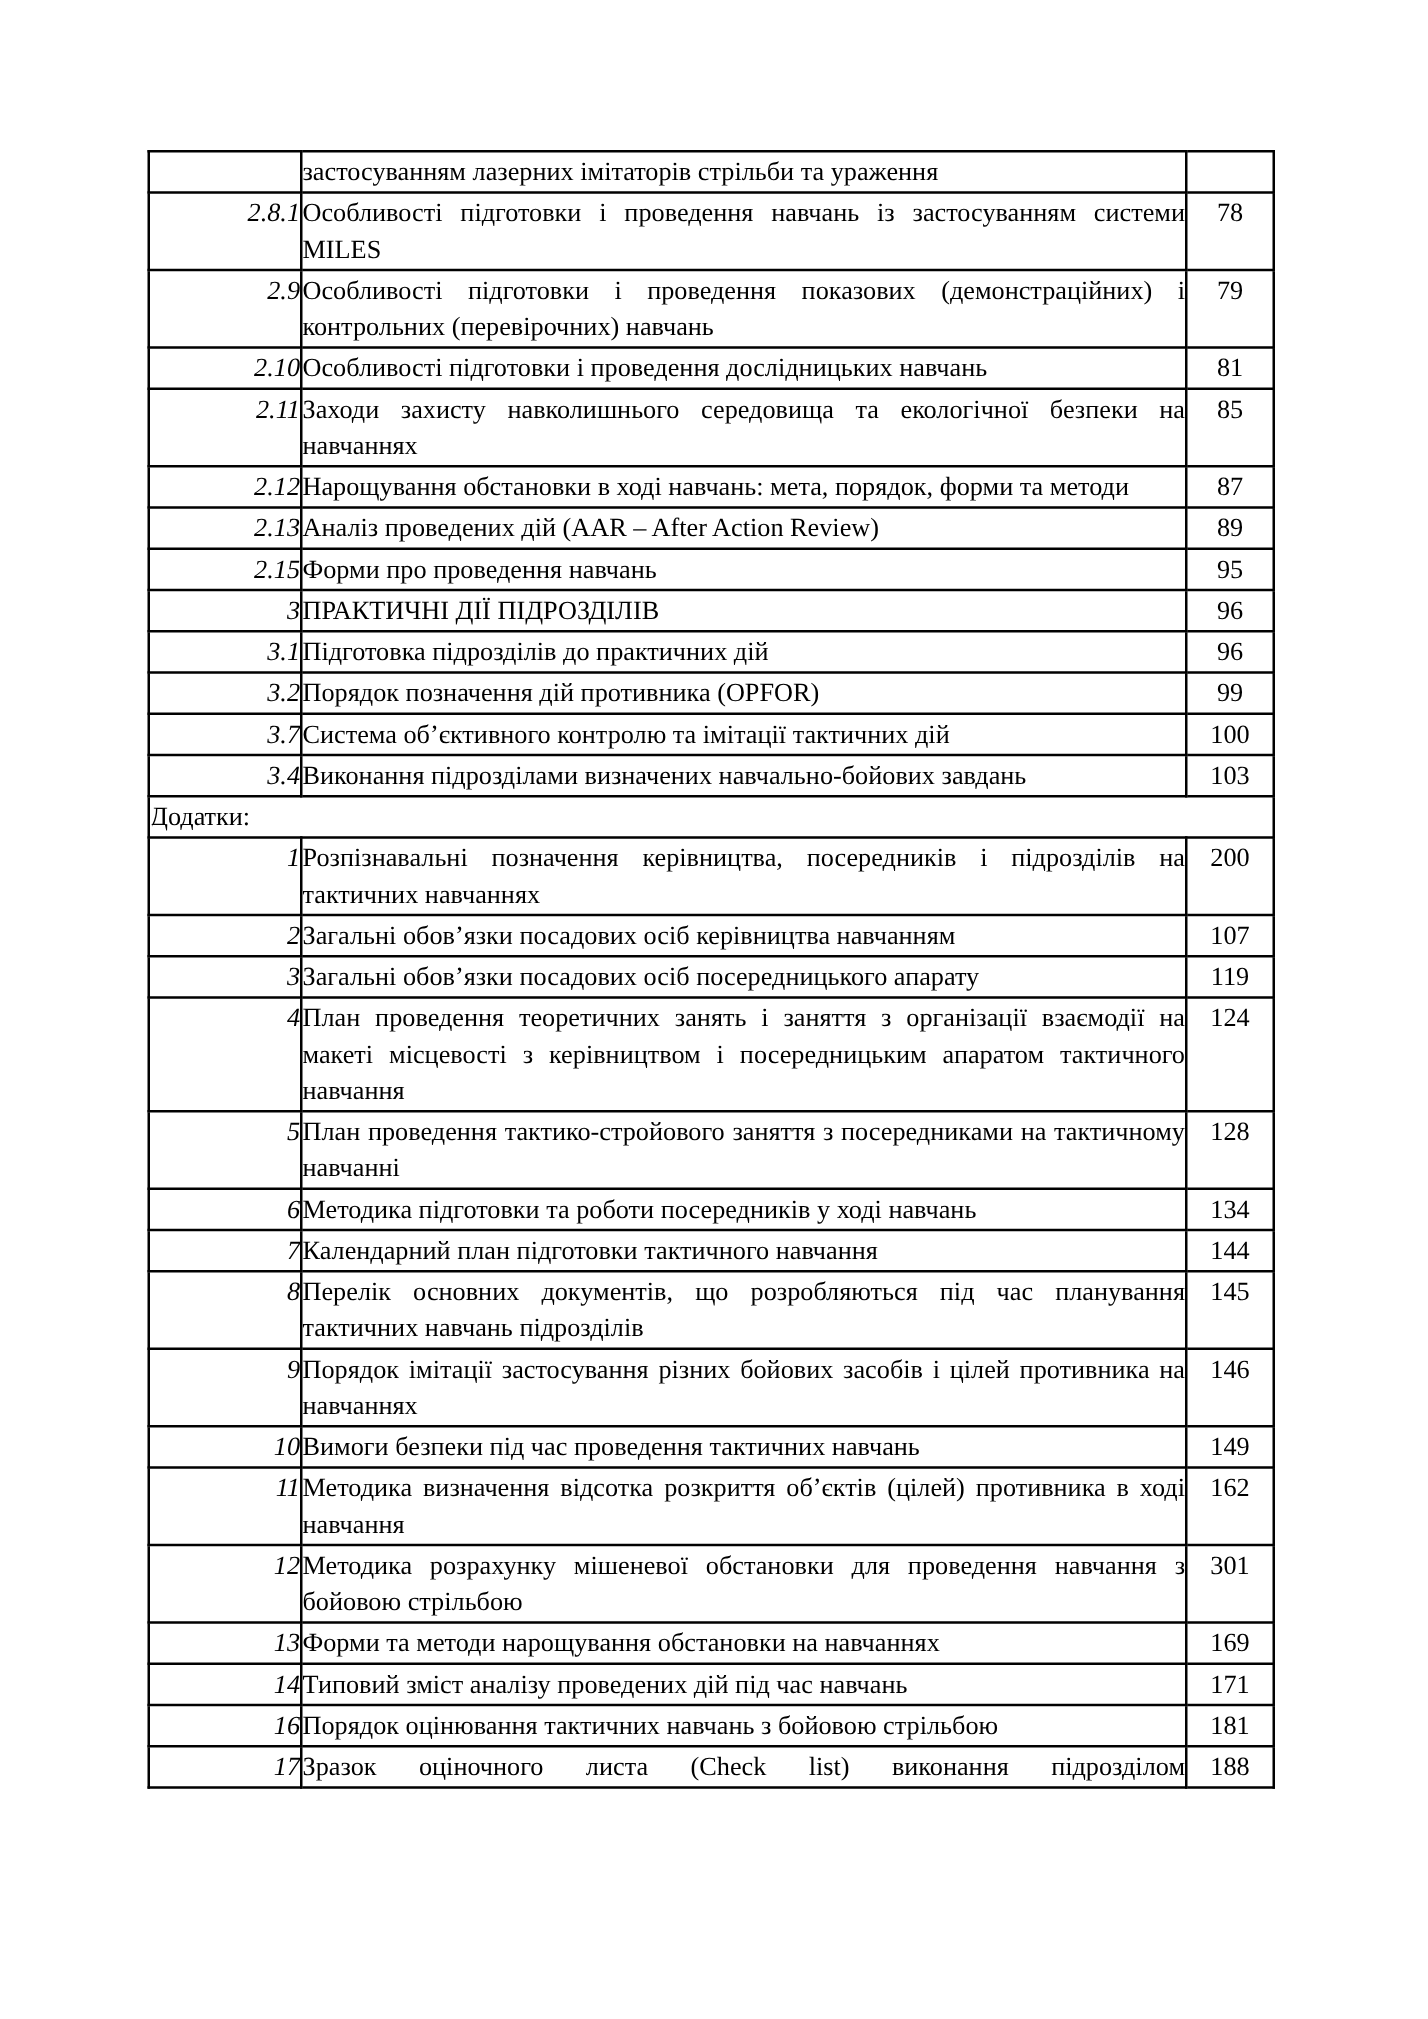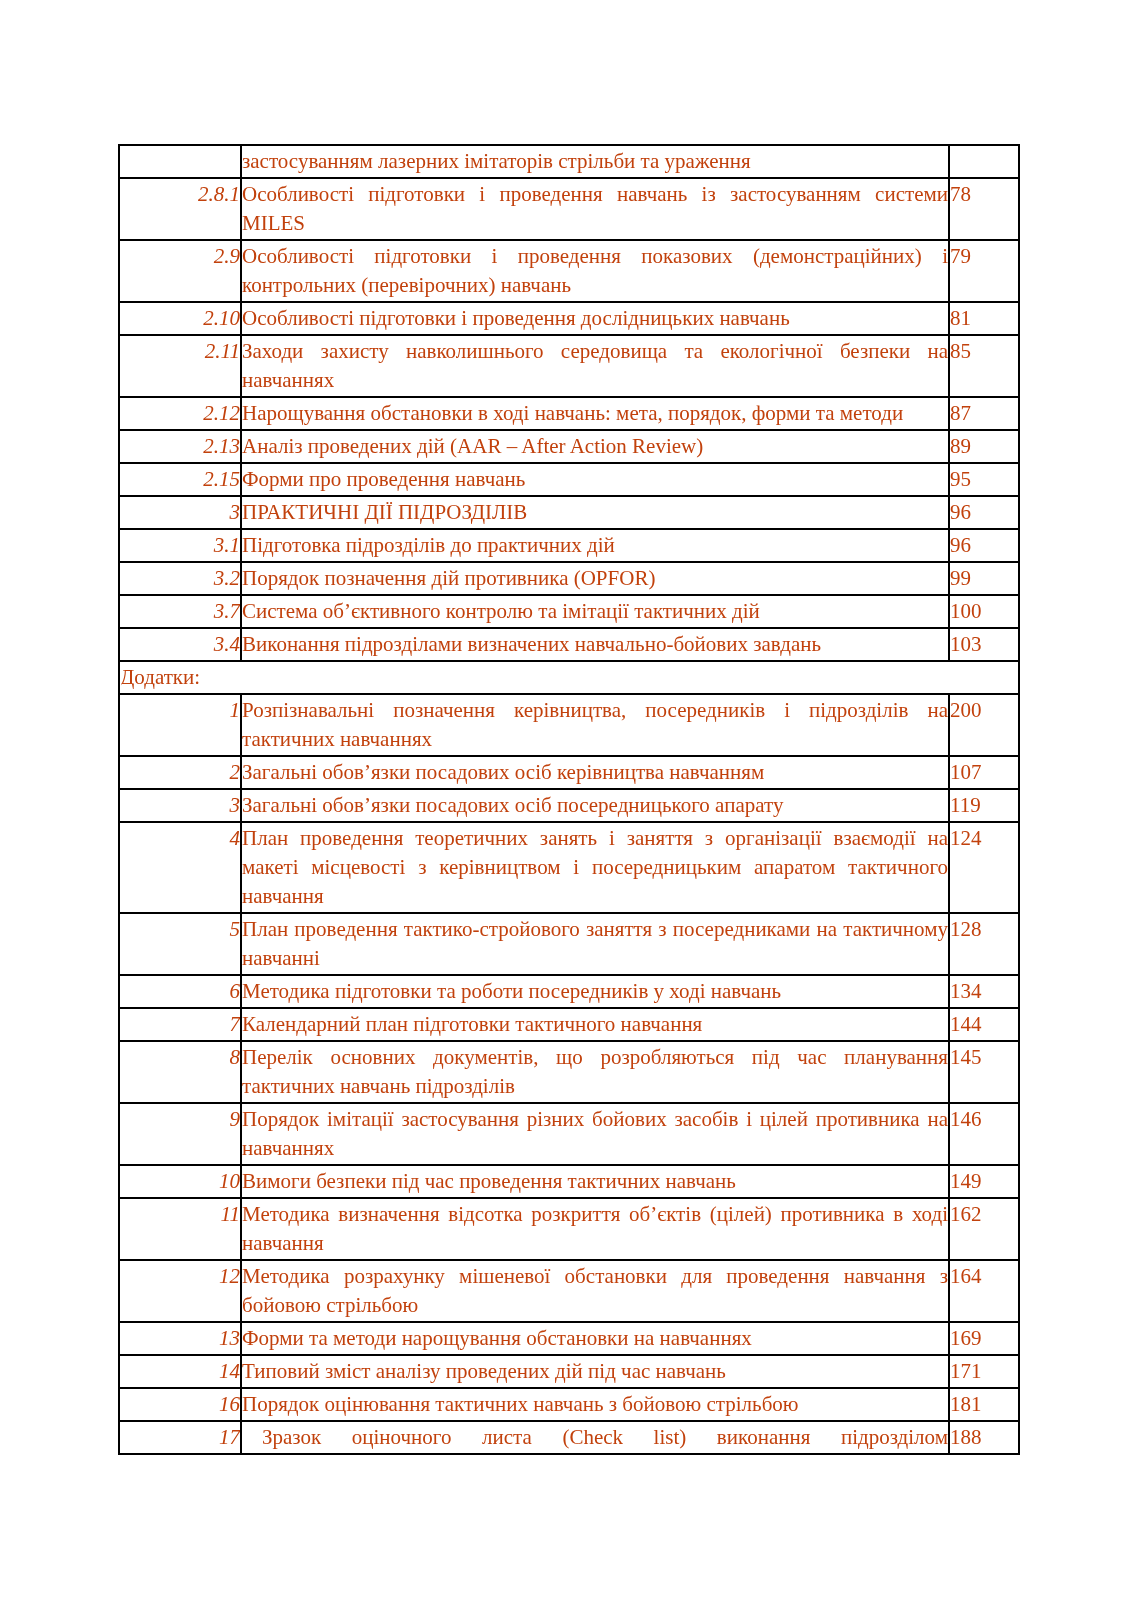--- a/index.html
+++ b/index.html
@@ -6,23 +6,22 @@
     margin: 0;
     padding: 0;
     background: #ffffff;
   }
   .page {
     position: relative;
     width: 1142px;
     height: 1442px;
     background: #ffffff;
     font-family: "Liberation Serif", "DejaVu Serif", serif;
-    color: #c2410c;
+    color: #000000;
     overflow: hidden;
-    margin-top: 24px;
   }
   table.toc-table {
     position: absolute;
     left: 118px;
     top: 120px;
     width: 900px;
     border-collapse: collapse;
     table-layout: fixed;
   }
   table.toc-table td {
@@ -36,31 +35,30 @@
   td.num-cell {
     text-align: right;
     font-style: italic;
   }
   td.title-cell {
     text-align: justify;
     padding-left: 8px;
     padding-right: 5px;
   }
   td.page-cell {
-    text-align: left;
+    text-align: center;
   }
   td.section-cell {
     text-align: left;
     padding-left: 5px;
     border-radius: 13px;
   }
   
   table.toc-table tr:last-child td.title-cell {
     text-align-last: justify;
-    padding-left: 20px;
   }
   .footer-page-number {
     position: absolute;
     top: 1522px;
     left: 0;
     width: 100%;
     text-align: center;
     font-size: 22px;
     line-height: 30px;
   }
@@ -196,21 +194,21 @@
           <td class="page-cell">149</td>
         </tr>
         <tr>
           <td class="num-cell">11</td>
           <td class="title-cell">Методика визначення відсотка розкриття об’єктів (цілей) противника в ході навчання</td>
           <td class="page-cell">162</td>
         </tr>
         <tr>
           <td class="num-cell">12</td>
           <td class="title-cell">Методика розрахунку мішеневої обстановки для проведення навчання з бойовою стрільбою</td>
-          <td class="page-cell">164</td>
+          <td class="page-cell">301</td>
         </tr>
         <tr>
           <td class="num-cell">13</td>
           <td class="title-cell">Форми та методи нарощування обстановки на навчаннях</td>
           <td class="page-cell">169</td>
         </tr>
         <tr>
           <td class="num-cell">14</td>
           <td class="title-cell">Типовий зміст аналізу проведених дій під час навчань</td>
           <td class="page-cell">171</td>

